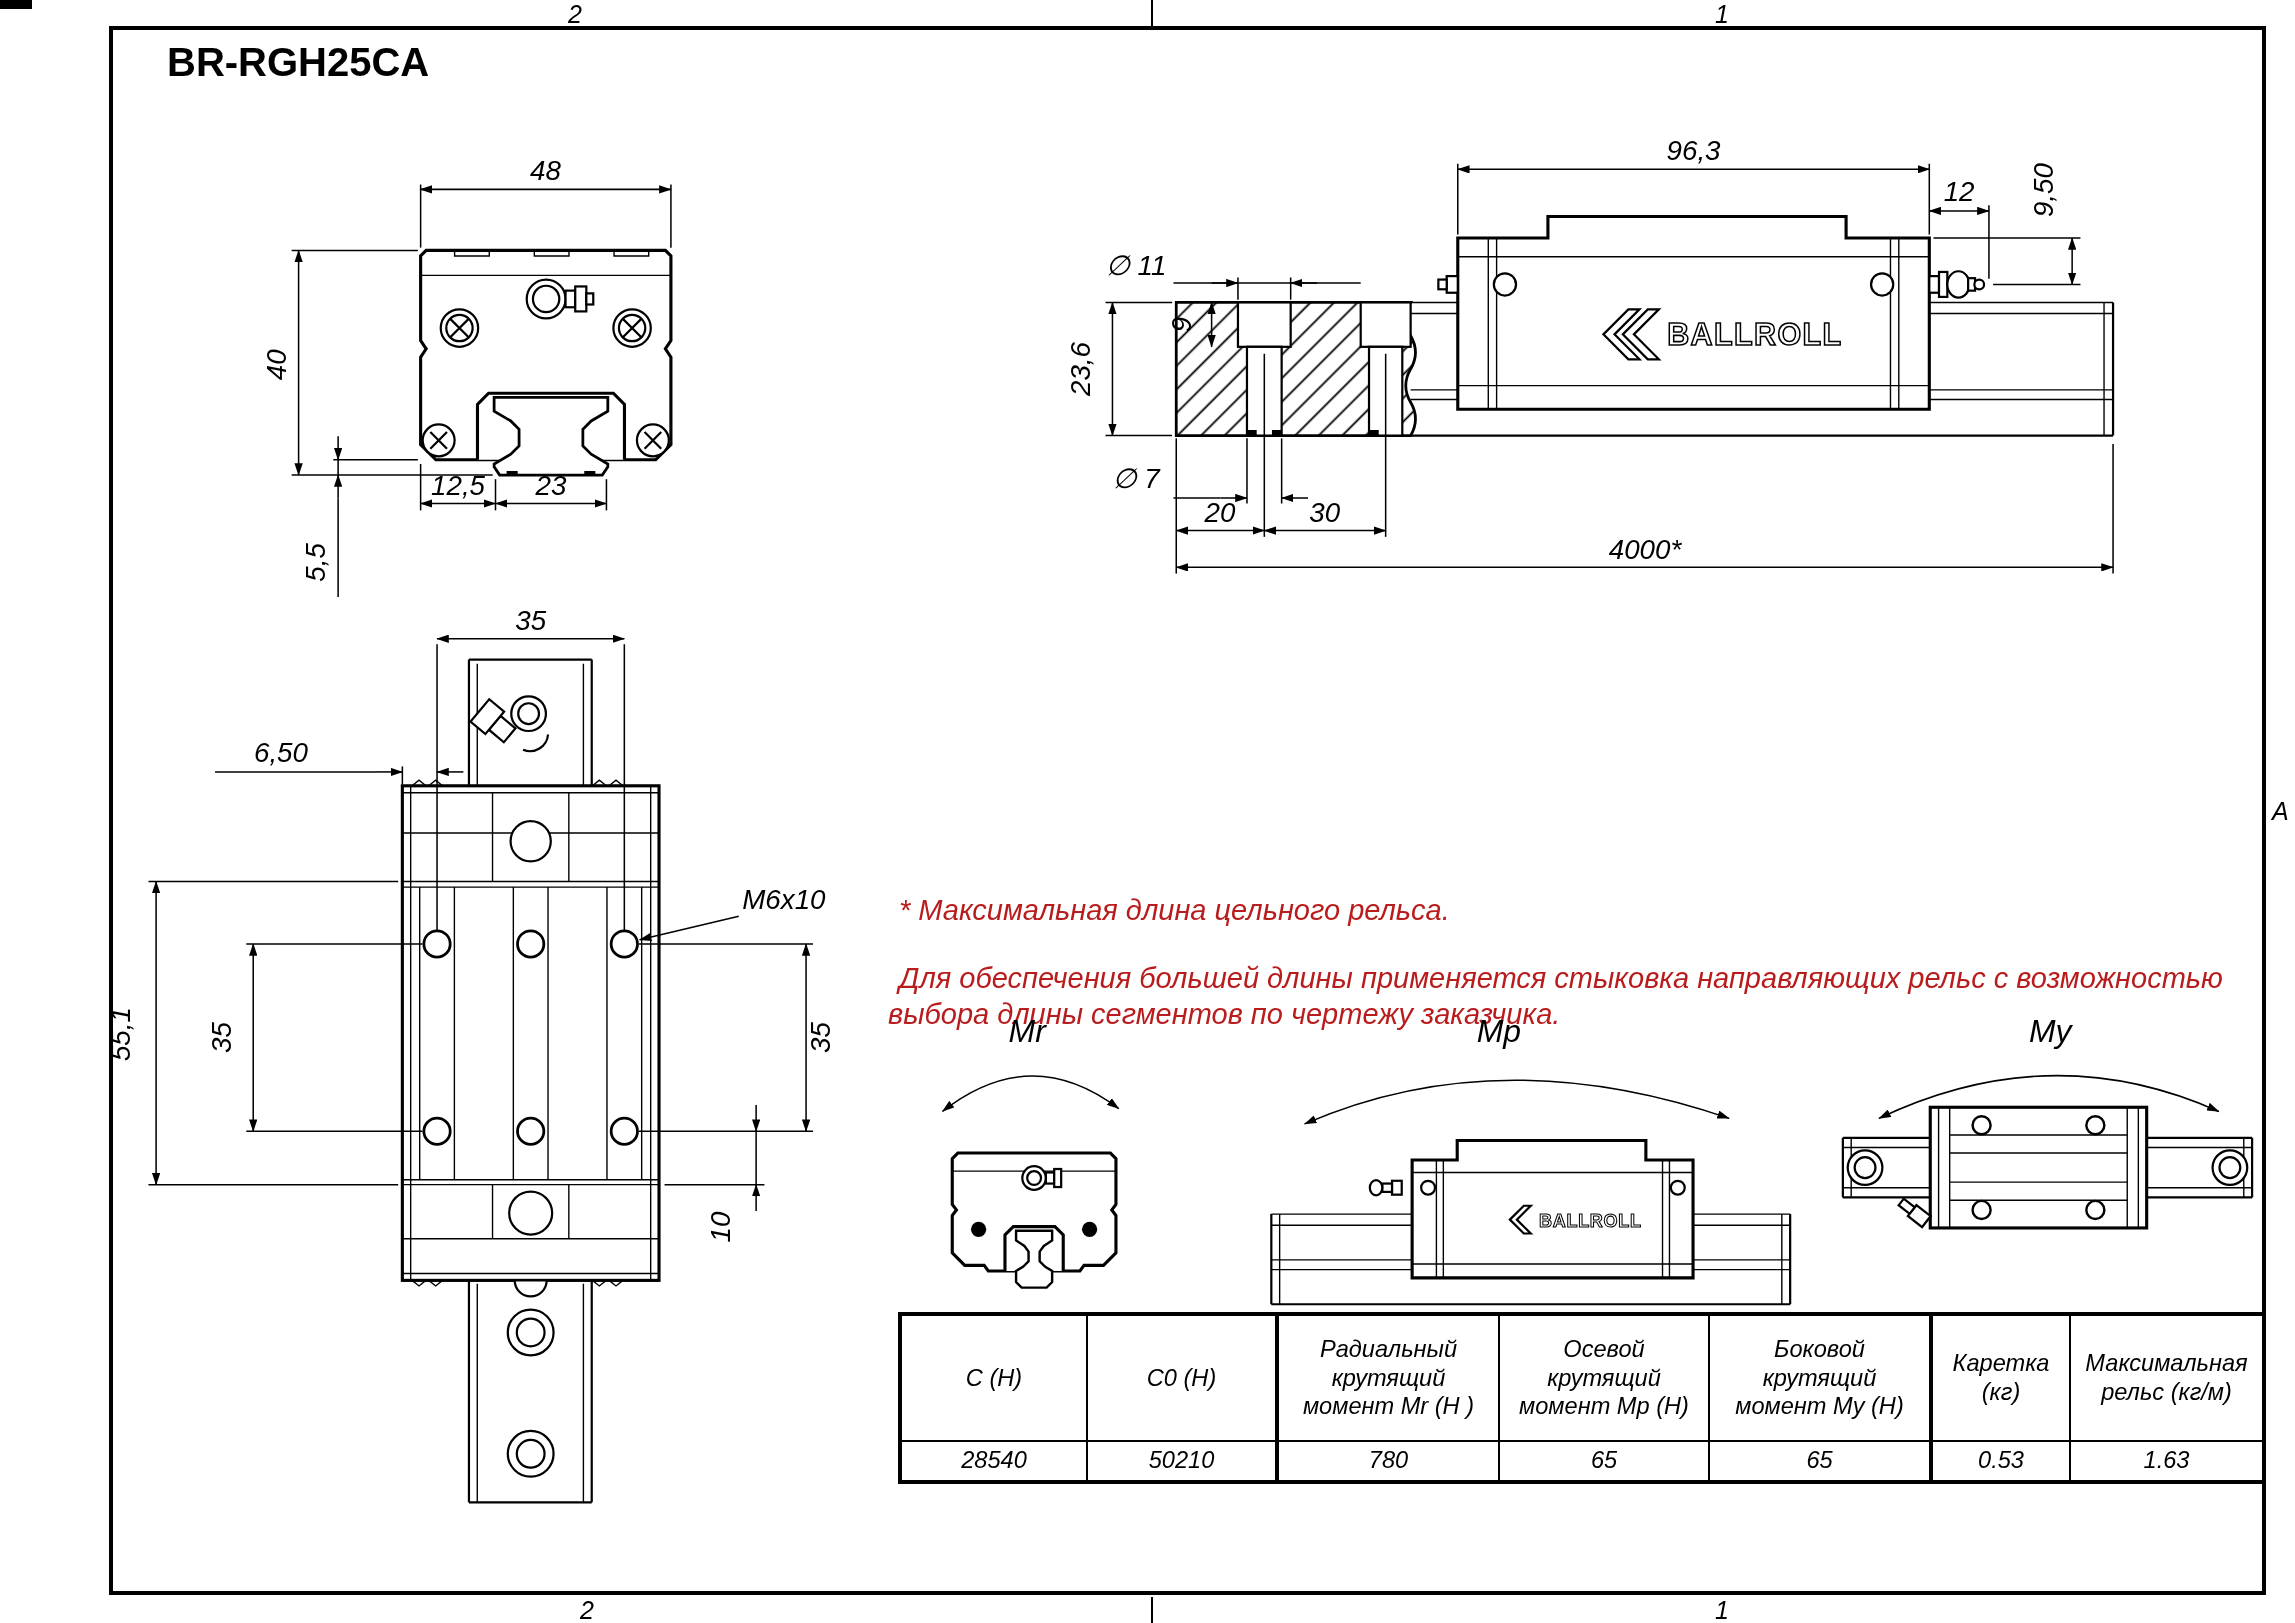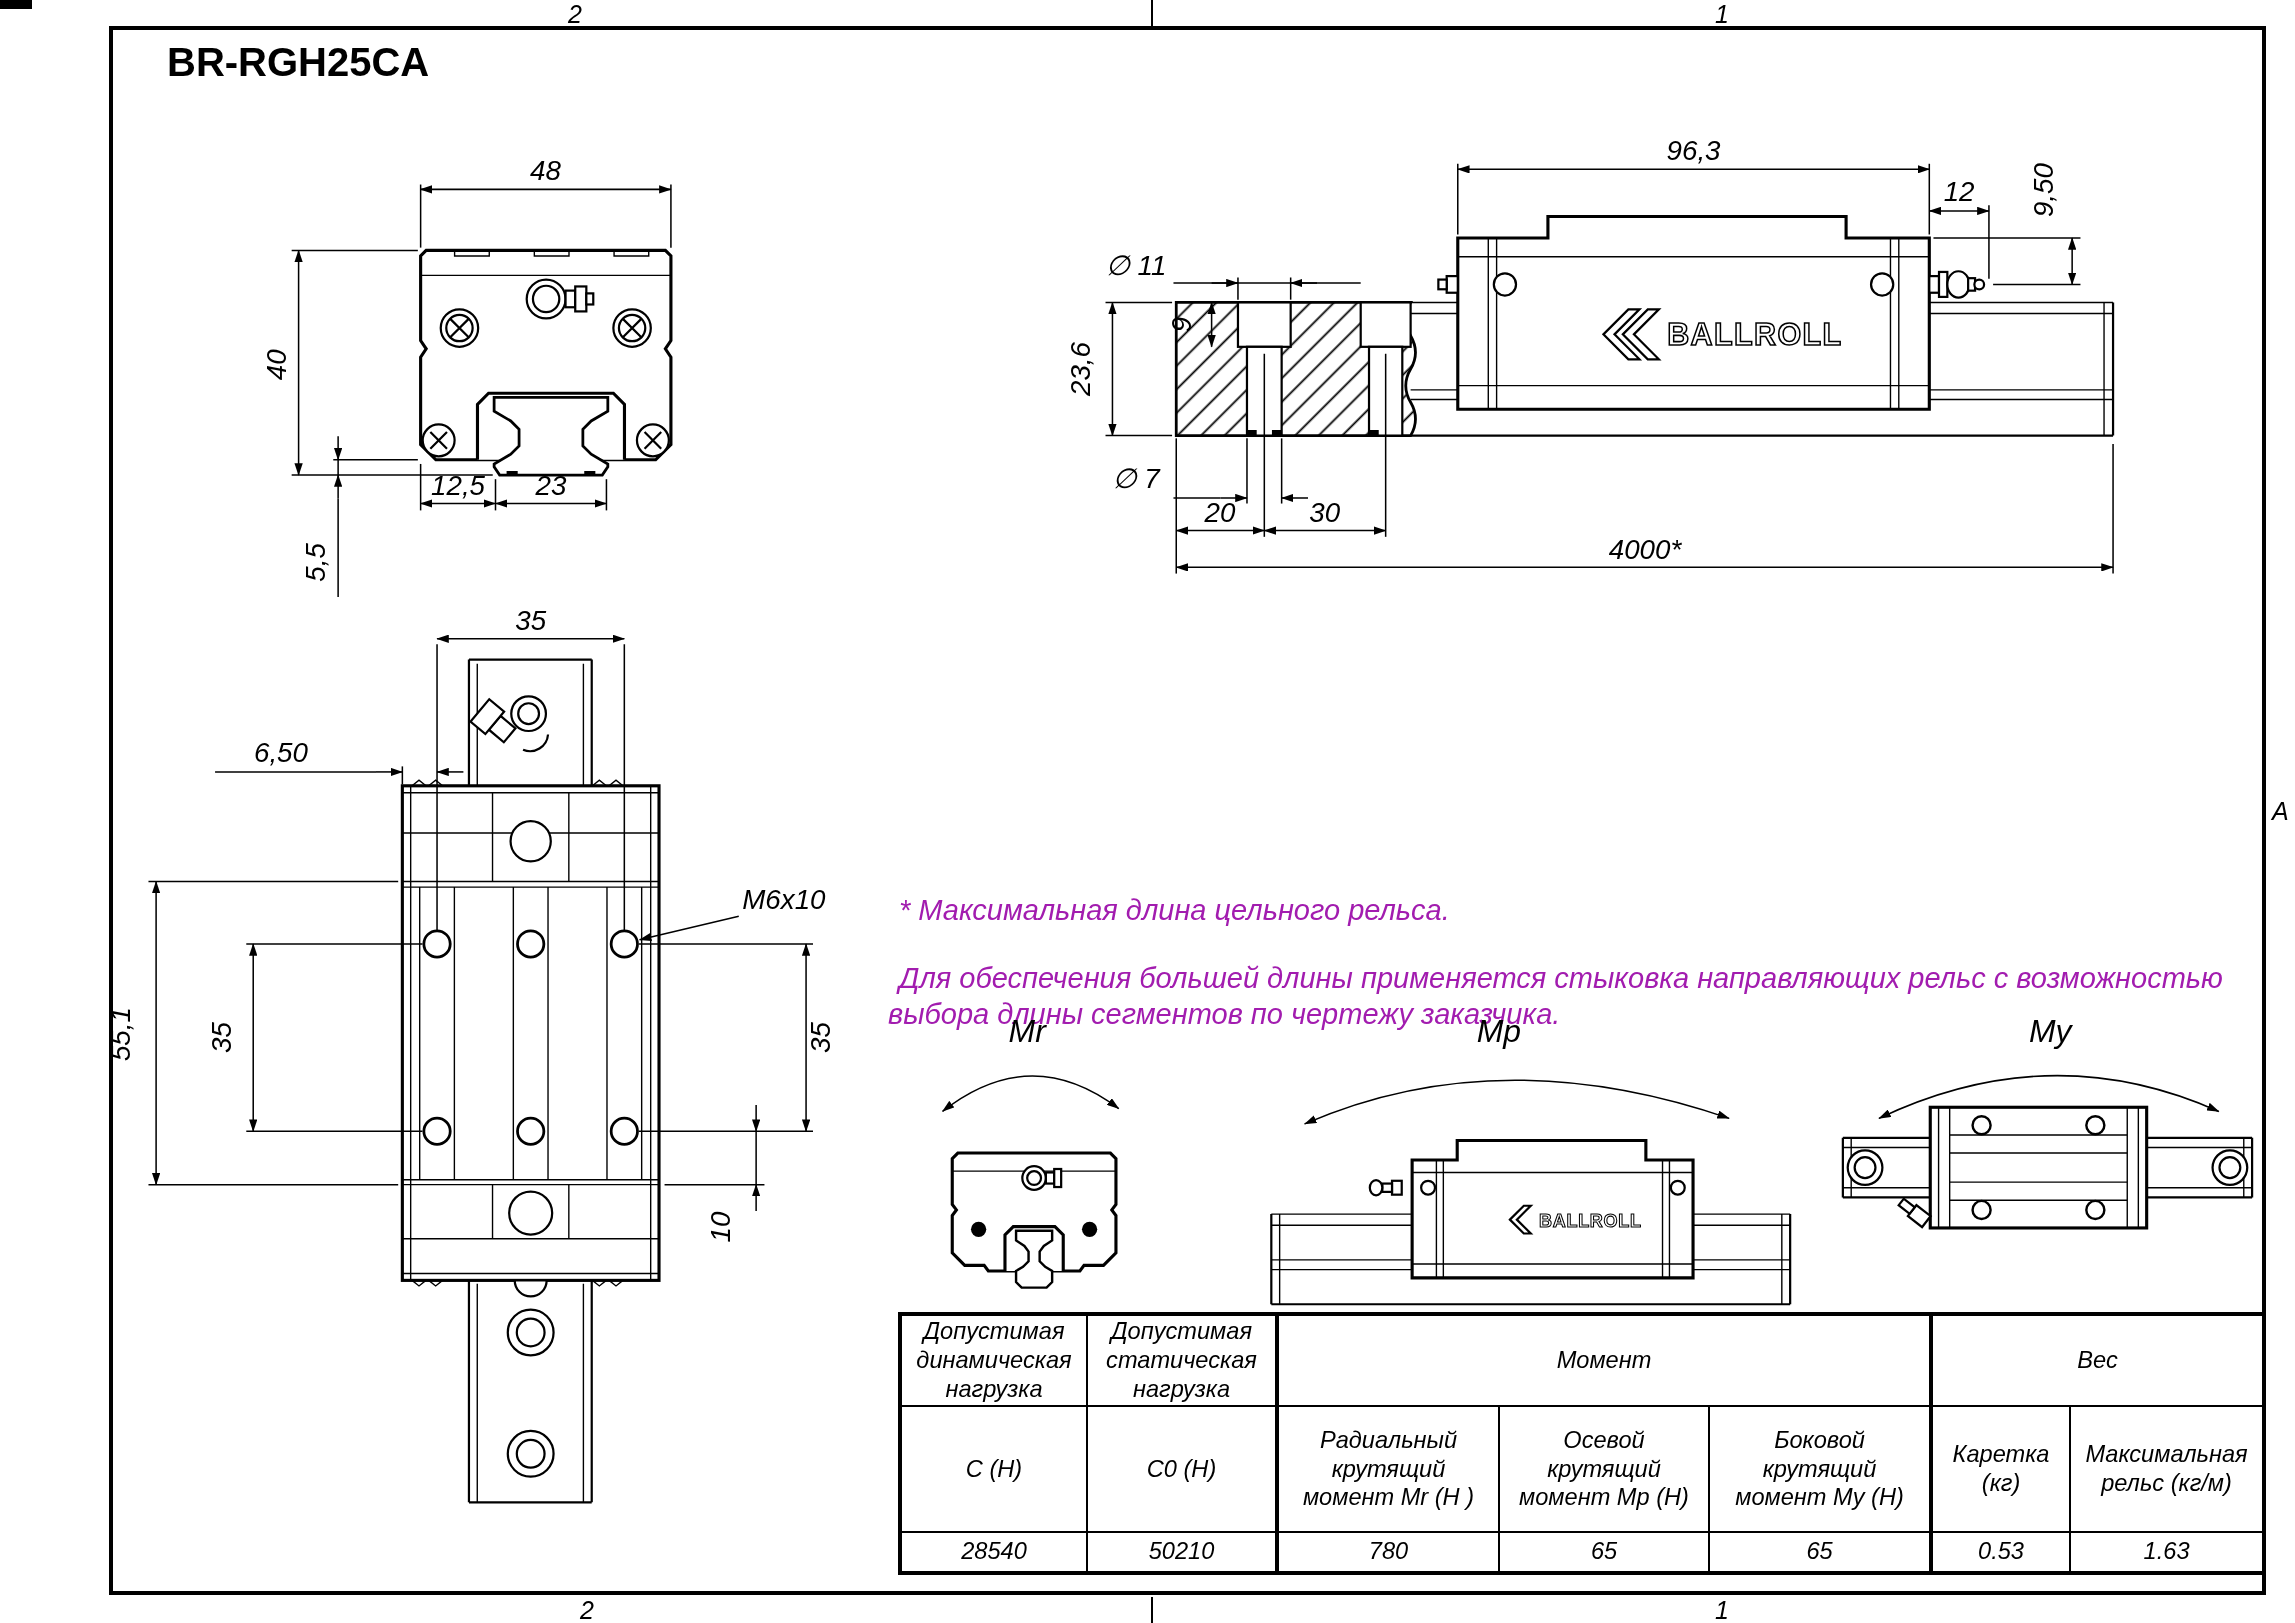--- a/index.html
+++ b/index.html
@@ -6,21 +6,21 @@
   #sheet{position:relative;width:2295px;height:1623px;background:#fff;overflow:hidden;
          font-family:"Liberation Sans",sans-serif;color:#000;}
   .abs{position:absolute;}
   #frame{position:absolute;left:109px;top:26px;width:2157px;height:1569px;
          border:4.2px solid #000;box-sizing:border-box;}
   #corner-mark{position:absolute;left:0;top:0;width:32px;height:9px;background:#000;}
   .zdiv{position:absolute;width:2.1px;background:#000;}
   .zl{position:absolute;font:italic 25px "Liberation Sans",sans-serif;color:#000;}
   #title{position:absolute;left:167px;top:40px;font:700 40px "Liberation Sans",sans-serif;
          letter-spacing:0px;color:#000;white-space:nowrap;}
-  .note{position:absolute;font:italic 29px "Liberation Sans",sans-serif;color:#a21caf;white-space:nowrap;}
+  .note{position:absolute;font:italic 29px "Liberation Sans",sans-serif;color:#b91c1c;white-space:nowrap;}
   
   .o   {fill:#fff;stroke:#000;stroke-width:4.5;stroke-linejoin:miter;}
   .o3  {fill:#fff;stroke:#000;stroke-width:3.2;}
   .ln  {fill:none;stroke:#000;stroke-width:3.2;}
   .tn  {fill:none;stroke:#000;stroke-width:2;}
   .blk {fill:#000;stroke:none;}
   g.dm line, g.dm path{stroke:#000;stroke-width:2.2;fill:none;}
   .dt  {font:italic 40px "Liberation Sans",sans-serif;fill:#000;}
   .logo{font:700 44px "Liberation Sans",sans-serif;fill:#fff;stroke:#000;stroke-width:2.2;letter-spacing:2px;}
   .logosm{font:700 26px "Liberation Sans",sans-ser1f;fill:#fff;stroke:#000;stroke-width:1.5;letter-spacing:1px;}
@@ -352,26 +352,20 @@
       <colgroup>
         <col style="width:187px">
           <col style="width:190px">
           <col style="width:222px">
         <col style="width:210px">
           <col style="width:222px">
           <col style="width:139px">
           <col style="width:194px">
       </colgroup>
       <tbody>
-          <tr class="rg">
-        <td>Допустимая динамическая нагрузка</td>
-        <td class="tR">Допустимая статическая нагрузка</td>
-        <td colspan="3" class="tR">Момент</td>
-        <td colspan="2">Вес</td>
-      </tr>
       <tr class="rs">
         <td>C (H)</td>
         <td class="tR">C0 (H)</td>
         <td>Радиальный крутящий момент Mr (H )</td>
         <td>Осевой крутящий момент Mp (H)</td>
         <td class="tR">Боковой крутящий момент My (H)</td>
         <td>Каретка (кг)</td>
         <td>Максимальная рельс (кг/м)</td>
       </tr>
       <tr class="rv">

